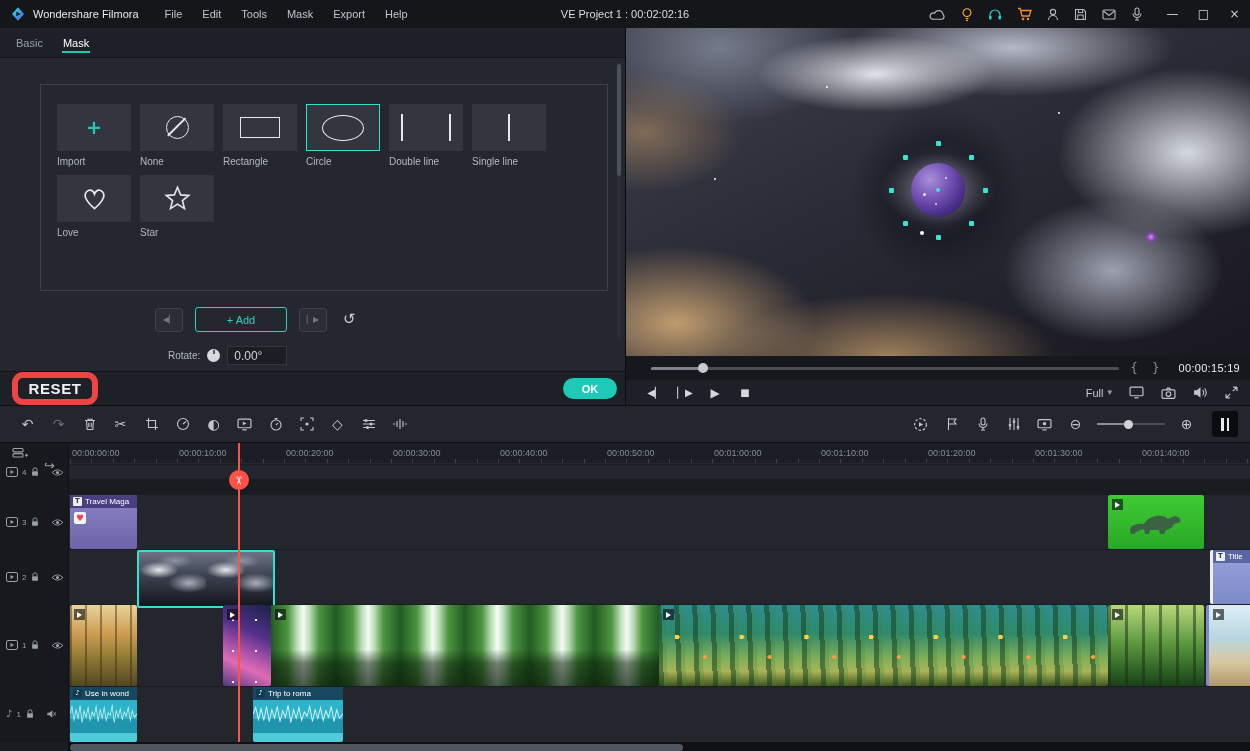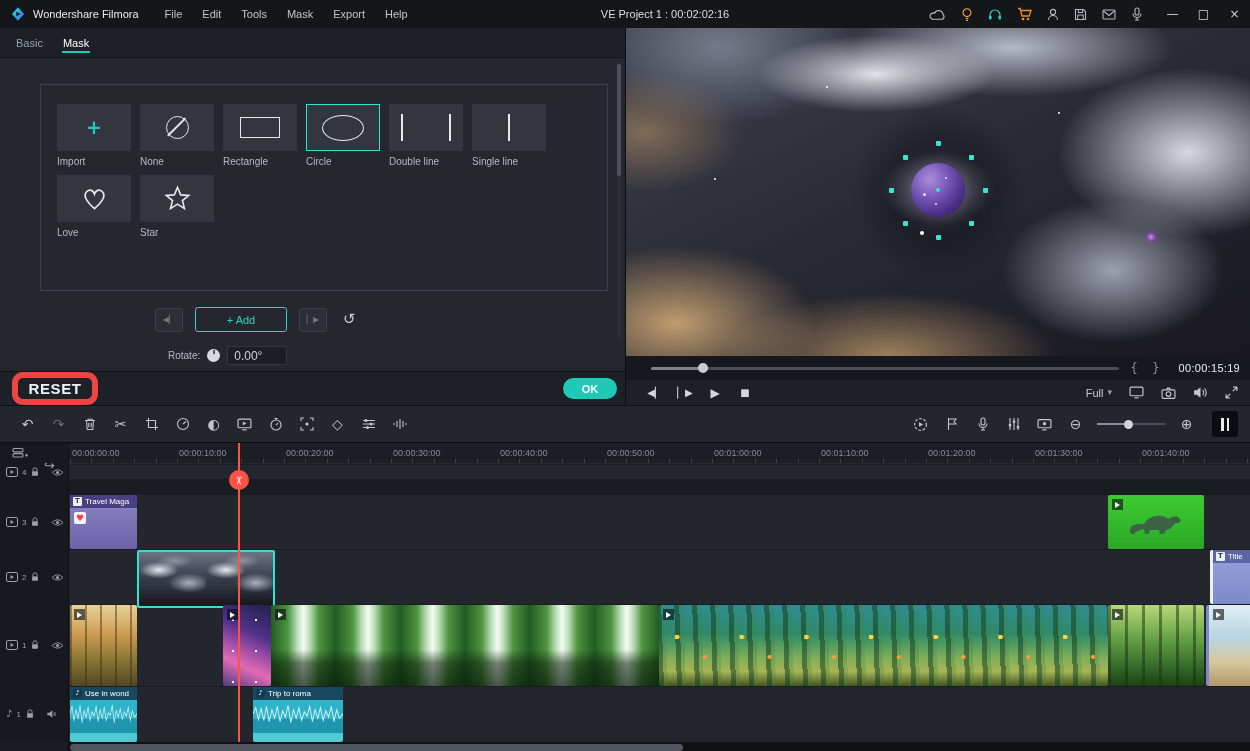--- a/index.html
+++ b/index.html
@@ -7,21 +7,21 @@
   .app{position:relative;width:1250px;height:751px;background:#17191e;color:#c8ccd2;font-size:11px;border-radius:27px;}
   .icon{font-family:"DejaVu Sans",sans-serif;line-height:1;}
   svg{display:block;}
 
   
   .titlebar{height:28px;background:#14161a;display:flex;align-items:center;position:relative;z-index:60;}
   .logo{margin:0 7px 0 10px;}
   .app-name{font-size:11px;color:#e8eaee;margin-right:16px;white-space:nowrap;}
   .menus{display:flex;}
   .menu-item{font-size:11px;color:#c2c5cc;padding:4px 10px;}
-  .project-title{position:absolute;left:50%;transform:translateX(-50%);font-size:11px;color:#dcdee2;margin-left:40px;}
+  .project-title{position:absolute;left:50%;transform:translateX(-50%);font-size:11px;color:#dcdee2;}
   .tb-icons{margin-left:auto;display:flex;align-items:center;gap:15px;padding-right:14px;}
   .tb-ic{color:#b4b8bf;}
   .win-controls{display:flex;}
   .win-btn{width:31px;height:28px;display:flex;align-items:center;justify-content:center;font-size:12px;color:#d2d5da;}
 
   
   .content{display:flex;height:377px;}
   .left-panel{width:625px;background:#24272e;display:flex;flex-direction:column;border-right:1px solid #0b0c0f;}
   .right-panel{width:624px;display:flex;flex-direction:column;background:#000;}
 

